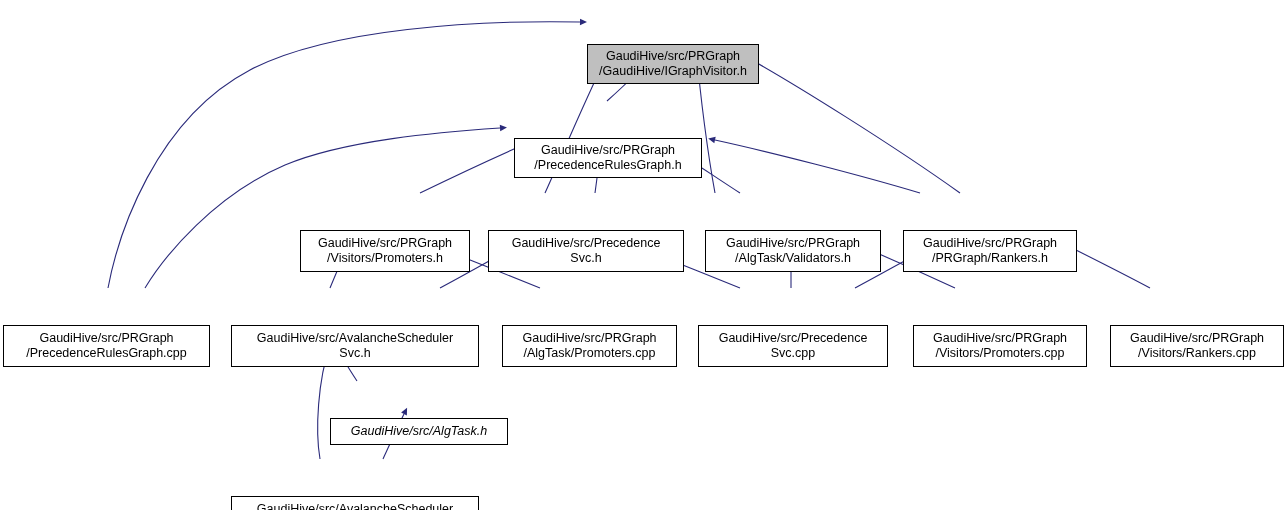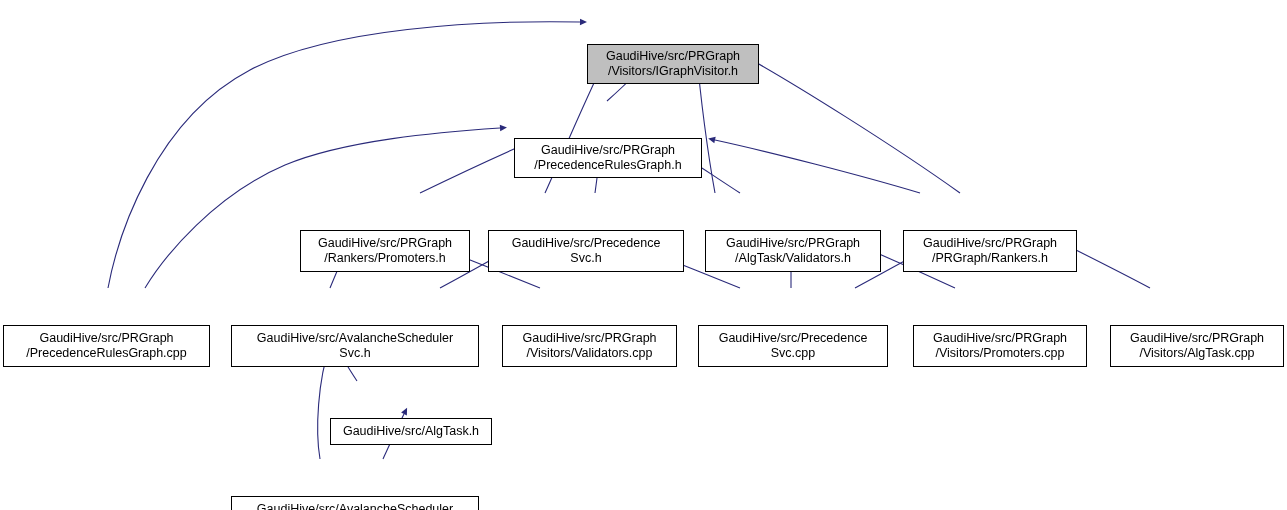--- a/index.html
+++ b/index.html
@@ -88,28 +88,28 @@
       <path d="M 1150,288 C 1120,272 1080,252 1058,241" fill="none" stroke="#2a2a7a" stroke-width="1.1"></path>
       <polygon points="1051.7395509359833,237.86842251942352 1059.431578276835,238.13808042787812 1056.568421723165,243.86191957212188" fill="#2a2a7a"></polygon>
       <path d="M 357,381 C 348,368 338,350 332,340" fill="none" stroke="#2a2a7a" stroke-width="1.1"></path>
       <polygon points="328.4396685368633,333.9730571702895 334.75517386501053,338.3724199025661 329.24482613498947,341.6275800974339" fill="#2a2a7a"></polygon>
       <path d="M 320,459 C 315,430 318,380 330,345 C 333,340 335,337 337,334" fill="none" stroke="#2a2a7a" stroke-width="1.1"></path>
       <polygon points="340.8435304510922,328.1495920081137 339.6744722248623,335.75704249192785 334.3255277751377,332.24295750807215" fill="#2a2a7a"></polygon>
       <path d="M 383,459 C 390,444 398,426 404,414" fill="none" stroke="#2a2a7a" stroke-width="1.1"></path>
       <polygon points="407.07851950480654,407.71329039492633 406.8739243908908,415.4073232021973 401.1260756091092,412.5926767978027" fill="#2a2a7a"></polygon>
     </svg>
   <div id="nodes">
-      <div class="node root" style="left: 587px; top: 8px; width: 172px; height: 40px;"><span>GaudiHive/src/PRGraph</span><span>/Visitors/IGraphVisitor.h</span></div>
+      <div class="node root" style="left: 587px; top: 8px; width: 172px; height: 40px;"><span>GaudiHive/src/PRGraph</span><span>/GaudiHive/IGraphVisitor.h</span></div>
       <div class="node" style="left: 514px; top: 102px; width: 188px; height: 40px;"><span>GaudiHive/src/PRGraph</span><span>/PrecedenceRulesGraph.h</span></div>
-      <div class="node" style="left: 300px; top: 194px; width: 170px; height: 42px;"><span>GaudiHive/src/PRGraph</span><span>/Rankers/Promoters.h</span></div>
+      <div class="node" style="left: 300px; top: 194px; width: 170px; height: 42px;"><span>GaudiHive/src/PRGraph</span><span>/Visitors/Promoters.h</span></div>
       <div class="node" style="left: 488px; top: 194px; width: 196px; height: 42px;"><span>GaudiHive/src/Precedence</span><span>Svc.h</span></div>
       <div class="node" style="left: 705px; top: 194px; width: 176px; height: 42px;"><span>GaudiHive/src/PRGraph</span><span>/AlgTask/Validators.h</span></div>
       <div class="node" style="left: 903px; top: 194px; width: 174px; height: 42px;"><span>GaudiHive/src/PRGraph</span><span>/PRGraph/Rankers.h</span></div>
       <div class="node" style="left: 3px; top: 289px; width: 207px; height: 42px;"><span>GaudiHive/src/PRGraph</span><span>/PrecedenceRulesGraph.cpp</span></div>
       <div class="node" style="left: 231px; top: 289px; width: 248px; height: 42px;"><span>GaudiHive/src/AvalancheScheduler</span><span>Svc.h</span></div>
-      <div class="node" style="left: 502px; top: 289px; width: 175px; height: 42px;"><span>GaudiHive/src/PRGraph</span><span>/Visitors/Validators.cpp</span></div>
+      <div class="node" style="left: 502px; top: 289px; width: 175px; height: 42px;"><span>GaudiHive/src/PRGraph</span><span>/AlgTask/Promoters.cpp</span></div>
       <div class="node" style="left: 698px; top: 289px; width: 190px; height: 42px;"><span>GaudiHive/src/Precedence</span><span>Svc.cpp</span></div>
       <div class="node" style="left: 913px; top: 289px; width: 174px; height: 42px;"><span>GaudiHive/src/PRGraph</span><span>/Visitors/Promoters.cpp</span></div>
-      <div class="node" style="left: 1110px; top: 289px; width: 174px; height: 42px;"><span>GaudiHive/src/PRGraph</span><span>/Visitors/AlgTask.cpp</span></div>
-      <div class="node" style="left: 330px; top: 382px; width: 162px; height: 27px;"><span>GaudiHive/src/AlgTask.h</span></div>
+      <div class="node" style="left: 1110px; top: 289px; width: 174px; height: 42px;"><span>GaudiHive/src/PRGraph</span><span>/Visitors/Rankers.cpp</span></div>
+      <div class="node" style="left: 330px; top: 382px; width: 178px; height: 27px; font-style: italic;"><span>GaudiHive/src/AlgTask.h</span></div>
       <div class="node" style="left: 231px; top: 460px; width: 248px; height: 42px;"><span>GaudiHive/src/AvalancheScheduler</span><span>Svc.cpp</span></div>
     </div>
 </div>
 
 </body></html>

